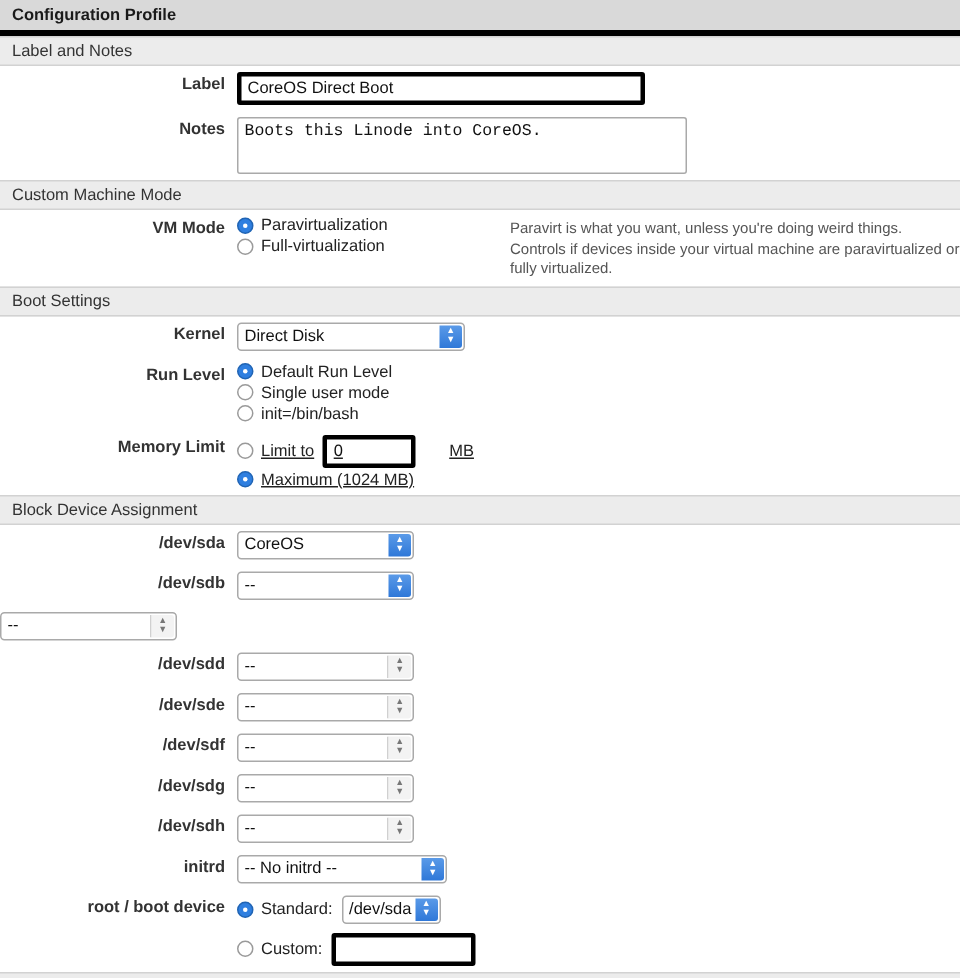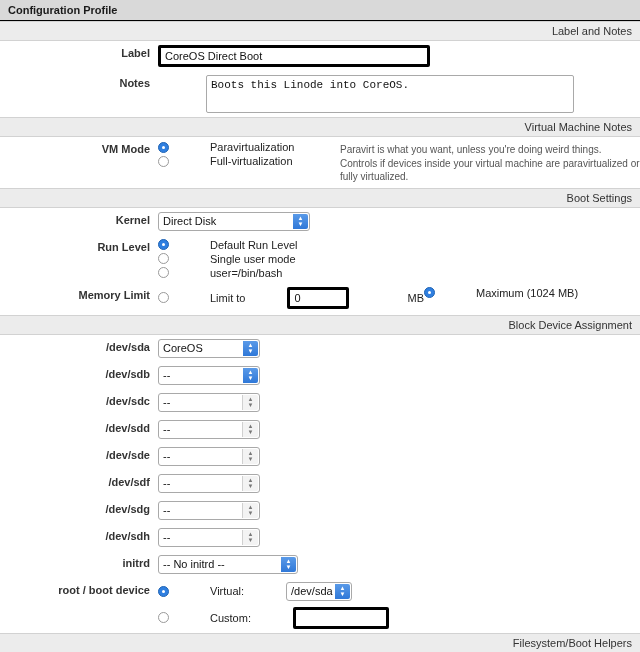--- a/index.html
+++ b/index.html
@@ -16,34 +16,33 @@
     overflow: hidden;
   }
   .page {
     width: 640px;
     height: 652px;
     position: relative;
     box-sizing: border-box;
   }
   .titlebar {
     background: #d9d9d9;
-    border-bottom: 1px solid #000000;
+    border-bottom: 4px solid #000000;
     padding: 4px 8px;
     font-weight: bold;
     font-size: 11px;
     color: #1a1a1a;
   }
   .section-header {
     background: #ececec;
     border-top: 1px solid #d2d2d2;
     border-bottom: 1px solid #d2d2d2;
     padding: 3px 8px;
     font-size: 11px;
     color: #333;
-    text-align: right;
   }
   .row {
     display: flex;
     align-items: flex-start;
     padding: 4px 0;
   }
   .row-label {
     width: 138px;
     text-align: right;
     padding-right: 8px;
@@ -83,27 +82,26 @@
     font-size: 11px;
     padding: 3px 4px;
     border: 1px solid #a9a9a9;
     border-radius: 2px;
     box-sizing: border-box;
     resize: none;
     color: #111;
     background: #fff;
   }
   .label-input { width: 272px; }
-  .notes-area { width: 368px; height: 38px; margin-left: 48px; }
+  .notes-area { width: 300px; height: 38px; }
   .radio-line {
     display: flex;
     align-items: center;
     margin-bottom: 2px;
     font-size: 11px;
-    gap: 36px;
   }
   .radio-line:last-child { margin-bottom: 0; }
   .radio {
     width: 11px;
     height: 11px;
     border-radius: 50%;
     border: 1px solid #9a9a9a;
     background: #fff;
     margin-right: 5px;
     flex: none;
@@ -154,21 +152,21 @@
     line-height: 6px;
     color: #fff;
     font-size: 6px;
   }
   .select.plain .arrow-box {
     background: #f3f3f3;
     color: #777;
     border-left: 1px solid #d0d0d0;
   }
   .select-kernel { width: 152px; }
-  .select-dev { width: 102px; }
+  .select-dev { width: 118px; }
   .select-initrd { width: 140px; }
   .select-root { width: 66px; }
   .mem-input { width: 62px; }
   .custom-input { width: 96px; }
   .gap6 { margin-right: 6px; }
   .unit { margin-left: 22px; font-size: 11px; }
 </style>
 </head>
 <body>
 
@@ -185,21 +183,21 @@
     </div>
   </div>
 
   <div class="row">
     <div class="row-label">Notes</div>
     <div class="row-field">
       <textarea class="notes-area" style="">Boots this Linode into CoreOS.</textarea>
     </div>
   </div>
 
-  <div class="section-header">Virtual Machine Notes</div>
+  <div class="section-header">Custom Machine Mode</div>
 
   <div class="row">
     <div class="row-label">VM Mode</div>
     <div class="row-field" style="flex-direction:column;">
       <div class="radio-line">
         <span class="radio checked"></span>
         <span>Paravirtualization</span>
       </div>
       <div class="radio-line">
         <span class="radio"></span>
@@ -230,28 +228,28 @@
       <div class="radio-line">
         <span class="radio checked"></span>
         <span>Default Run Level</span>
       </div>
       <div class="radio-line">
         <span class="radio"></span>
         <span>Single user mode</span>
       </div>
       <div class="radio-line">
         <span class="radio"></span>
-        <span>user=/bin/bash</span>
+        <span>init=/bin/bash</span>
       </div>
     </div>
   </div>
 
   <div class="row">
     <div class="row-label">Memory Limit</div>
-    <div class="row-field" style="">
+    <div class="row-field" style="flex-direction:column;text-decoration:underline;">
       <div class="radio-line">
         <span class="radio"></span>
         <span class="gap6">Limit to</span>
         <input class="mem-input" type="text" value="0" style="">
         <span class="unit">MB</span>
       </div>
       <div class="radio-line">
         <span class="radio checked"></span>
         <span>Maximum (1024 MB)</span>
       </div>
@@ -274,21 +272,20 @@
     <div class="row-label">/dev/sdb</div>
     <div class="row-field">
       <div class="select select-dev">
         <span>--</span>
         <span class="arrow-box">▲<br>▼</span>
       </div>
     </div>
   </div>
 
   <div class="row">
-    <div class="row-label">/dev/sdc</div>
     <div class="row-field">
       <div class="select select-dev plain">
         <span>--</span>
         <span class="arrow-box">▲<br>▼</span>
       </div>
     </div>
   </div>
 
   <div class="row">
     <div class="row-label">/dev/sdd</div>
@@ -348,21 +345,21 @@
         <span class="arrow-box">▲<br>▼</span>
       </div>
     </div>
   </div>
 
   <div class="row">
     <div class="row-label">root / boot device</div>
     <div class="row-field" style="flex-direction:column;">
       <div class="radio-line">
         <span class="radio checked"></span>
-        <span class="gap6">Virtual:</span>
+        <span class="gap6">Standard:</span>
         <div class="select select-root">
           <span>/dev/sda</span>
           <span class="arrow-box">▲<br>▼</span>
         </div>
       </div>
       <div class="radio-line" style="margin-top:4px;">
         <span class="radio"></span>
         <span class="gap6">Custom:</span>
         <input class="custom-input" type="text" value="" style="">
       </div>

